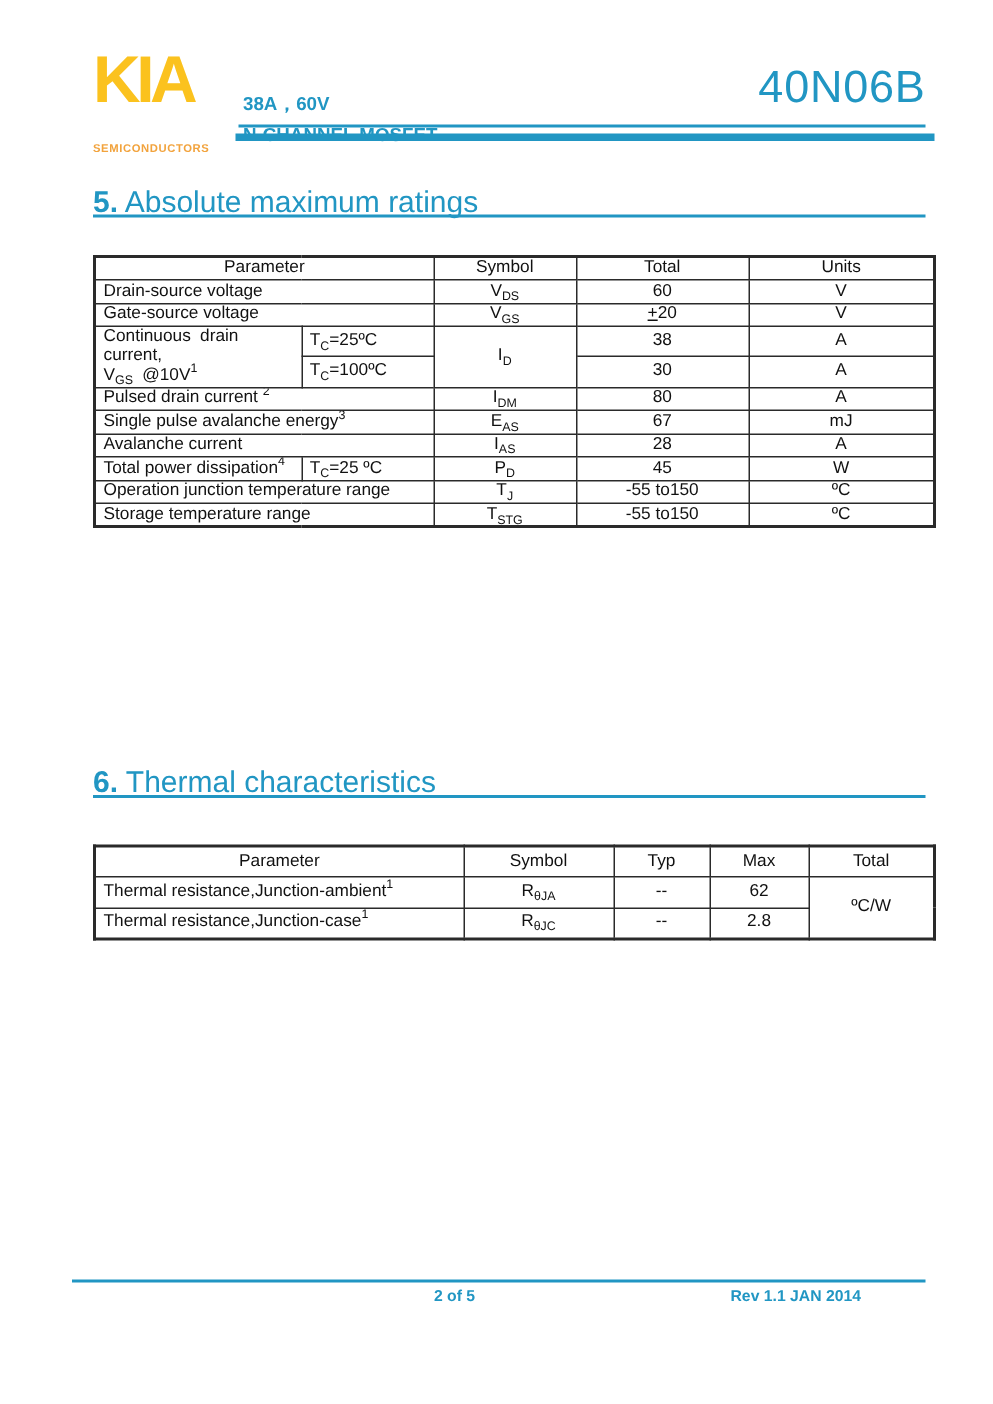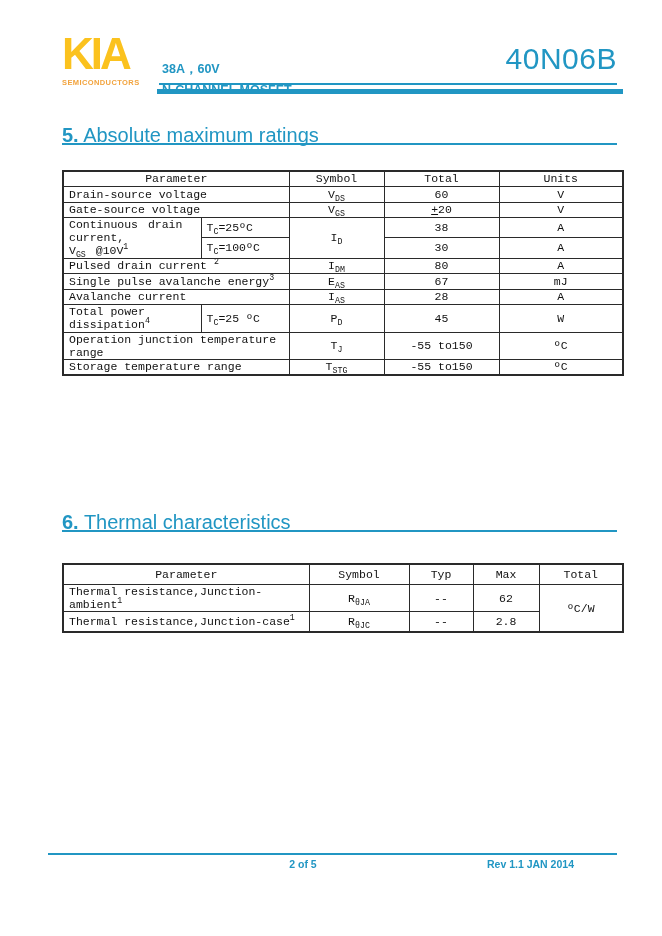--- a/index.html
+++ b/index.html
@@ -8,35 +8,35 @@
     background:#ffffff; overflow:hidden;
     font-family:"Liberation Sans","DejaVu Sans",sans-serif;
     color:#1b1b1b;
     --cyan:#2196c3; --yellow:#fbc21e; --orange:#f2a33d; --border:#2a2a2a;
   }
   .abs { position:absolute; }
   .rule { position:absolute; background:var(--cyan); }
 
   
   .logo-kia { font-size:44px; font-weight:700; letter-spacing:-3px; line-height:1; color:var(--yellow); }
-  .logo-tag { font-size:7.5px; font-weight:700; letter-spacing:.4px; color:var(--orange); margin-top:2px; }
+  .logo-tag { font-size:7.5px; font-weight:700; letter-spacing:.4px; color:var(--orange); margin-top:18px; }
   .sub-line1, .sub-line2 { font-size:12.5px; font-weight:700; color:var(--cyan); }
   .sub-line2 { margin-top:5px; }
   .part-no { font-size:30px; color:var(--cyan); letter-spacing:.5px; }
 
   
   .sec-title { position:absolute; left:62px; font-size:20px; color:var(--cyan); }
   .sec-num { font-weight:700; }
 
   
   .dt { position:absolute; border-collapse:collapse; table-layout:fixed;
         width:560px; left:62px; font-size:11.5px; color:#111;
         border:2px solid var(--border); }
   .dt th, .dt td { border:1px solid var(--border); padding:0 5px; line-height:1.15;
-        font-weight:400; overflow:hidden;font-family:Liberation Mono, monospace; }
+        font-weight:400; overflow:hidden; }
   .dt th { text-align:center; }
   .c { text-align:center; }
   .p { text-align:left; }
   .just { word-spacing:3px; }
   .t1 tr { height:15.5px; }
   .t2 tr { height:20.5px; }
   sub, sup { line-height:0; }
   sub { font-size:72%; }
   sup { font-size:72%; }
   u  { text-underline-offset:1px; }

